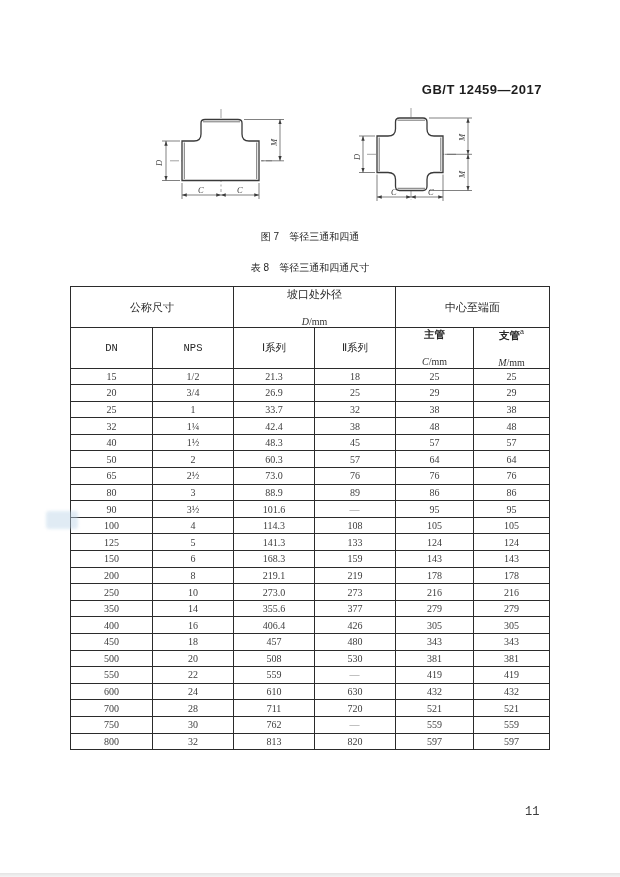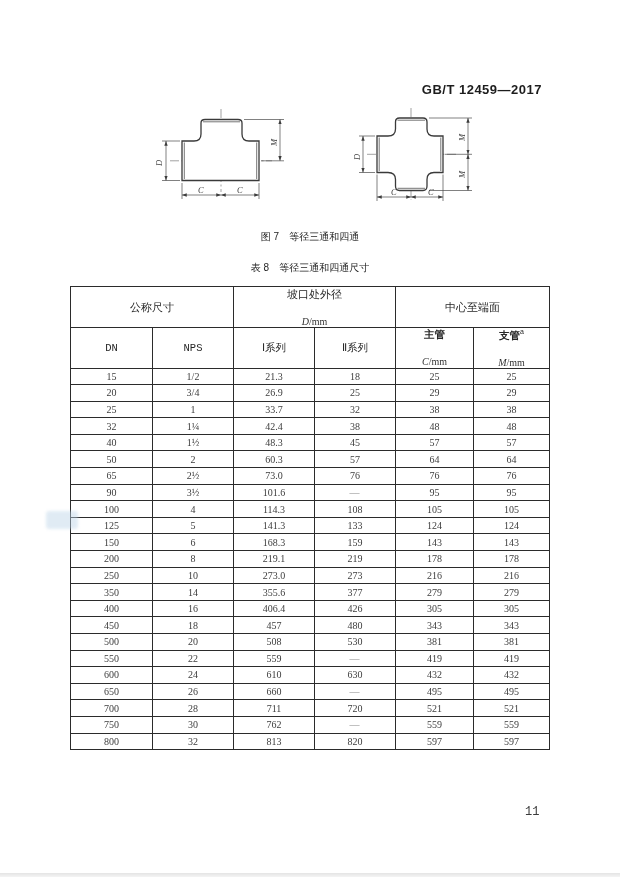--- a/index.html
+++ b/index.html
@@ -231,20 +231,28 @@
       </tr>
       <tr>
         <td>65</td>
         <td>2½</td>
         <td>73.0</td>
         <td>76</td>
         <td>76</td>
         <td>76</td>
       </tr>
       <tr>
+        <td>80</td>
+        <td>3</td>
+        <td>88.9</td>
+        <td>89</td>
+        <td>86</td>
+        <td>86</td>
+      </tr>
+      <tr>
         <td>90</td>
         <td>3½</td>
         <td>101.6</td>
         <td class="dash">—</td>
         <td>95</td>
         <td>95</td>
       </tr>
       <tr>
         <td>100</td>
         <td>4</td>
@@ -327,28 +335,20 @@
       </tr>
       <tr>
         <td>600</td>
         <td>24</td>
         <td>610</td>
         <td>630</td>
         <td>432</td>
         <td>432</td>
       </tr>
       <tr>
-        <td>650</td>
-        <td>26</td>
-        <td>660</td>
-        <td class="dash">—</td>
-        <td>495</td>
-        <td>495</td>
-      </tr>
-      <tr>
         <td>700</td>
         <td>28</td>
         <td>711</td>
         <td>720</td>
         <td>521</td>
         <td>521</td>
       </tr>
       <tr>
         <td>750</td>
         <td>30</td>

